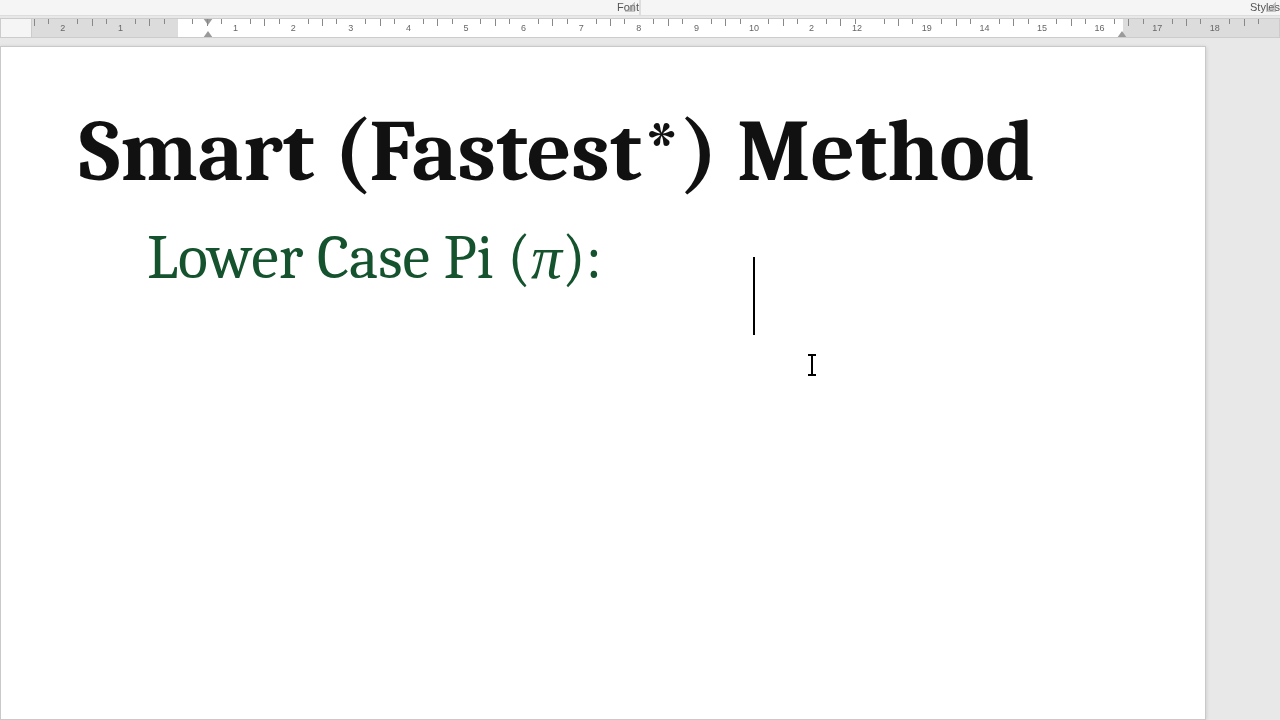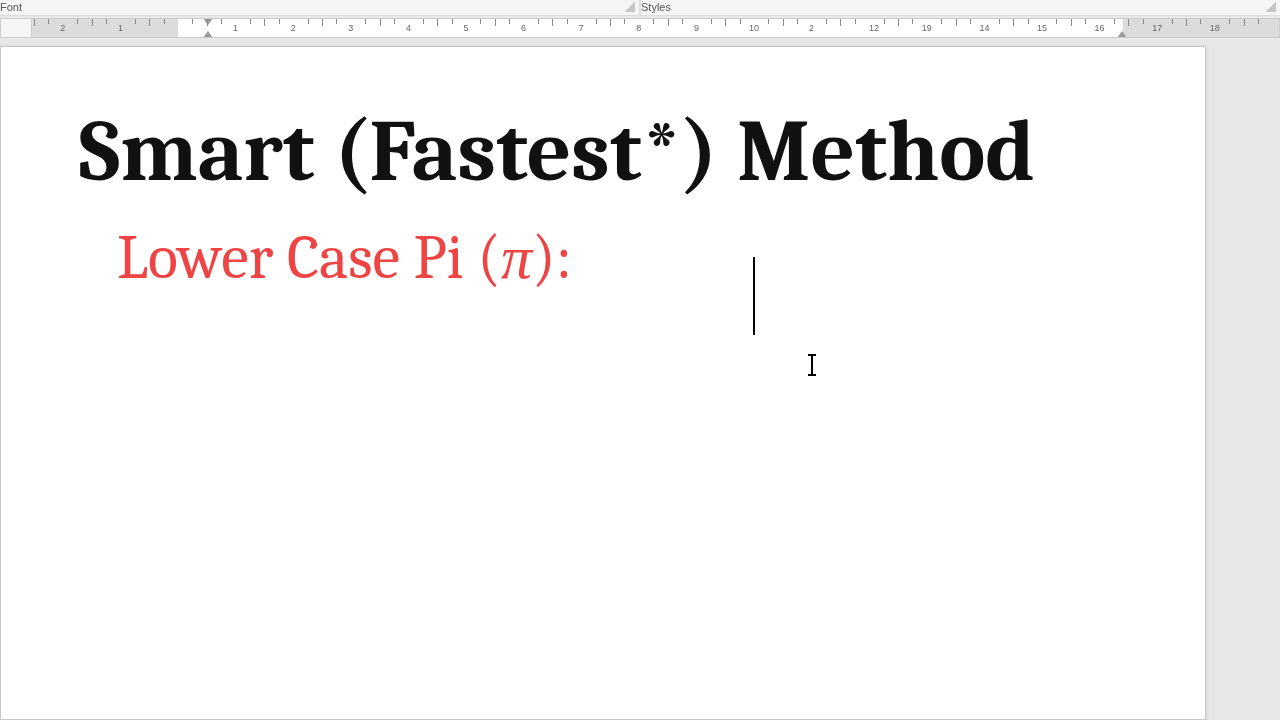--- a/index.html
+++ b/index.html
@@ -9,21 +9,21 @@
       background: #e8e8e8;
     }
 
     
     .ribbon-tabs {
       display: flex; width: 100%; height: 16px;
       background: #f5f5f5; font-size: 11px; color: #555;
       border-bottom: 1px solid #ddd;
     }
     .ribbon-tabs .tab {
-      flex: 1; position: relative; text-align: left; line-height: 15px;
+      flex: 1; position: relative; text-align: right; line-height: 15px;
     }
     .ribbon-tabs .tab .launcher {
       position: absolute; right: 4px; top: 2px; width: 10px; height: 10px;
       border: 1px solid #999; border-top: none; border-left: none;
       background: linear-gradient(135deg, transparent 50%, #999 50%);
       opacity: .5;
     }
     .ribbon-tabs .sep {
       width: 1px; background: #ddd;
     }
@@ -88,22 +88,22 @@
 
     .title {
       font-family: Cambria, Georgia, 'Times New Roman', serif;
       font-weight: 700; font-size: 87px; line-height: 1.05;
       color: #111; letter-spacing: 0;
       margin-bottom: 26px; white-space: nowrap;
     }
 
     .line {
       font-family: Cambria, Georgia, 'Times New Roman', serif;
-      font-size: 62px; line-height: 1.1; color: #ef4444;
-      margin-left: 38px; margin-bottom: 30px;
+      font-size: 62px; line-height: 1.1; color: #14532d;
+      margin-left: 68px; margin-bottom: 30px;
       position: relative;
     }
     .line .mathit { font-style: italic; }
 
     .caret {
       position: absolute; width: 2px; height: 78px; background: #000;
       left: 752px; top: 210px;
     }
     .ibeam {
       position: absolute; width: 2px; height: 20px; background: #000;
@@ -153,21 +153,21 @@
       <span class="num" style="left: 261.2px;">2</span>
       <span class="num" style="left: 318.8px;">3</span>
       <span class="num" style="left: 376.4px;">4</span>
       <span class="num" style="left: 434px;">5</span>
       <span class="num" style="left: 491.6px;">6</span>
       <span class="num" style="left: 549.2px;">7</span>
       <span class="num" style="left: 606.8px;">8</span>
       <span class="num" style="left: 664.4px;">9</span>
       <span class="num" style="left: 722px;">10</span>
       <span class="num" style="left: 779.6px;">2</span>
-      <span class="num" style="left: 842px;">12</span>
+      <span class="num" style="left: 825px;">12</span>
       <span class="num" style="left: 894.8px;">19</span>
       <span class="num" style="left: 952.4px;">14</span>
       <span class="num" style="left: 1010px;">15</span>
       <span class="num" style="left: 1067.6px;">16</span>
       <span class="num" style="left: 1125.2px;">17</span>
       <span class="num" style="left: 1182.8px;">18</span>
       <span class="tick mid" style="left: 2px;"></span>
       <span class="tick" style="left: 16.4px;"></span>
       <span class="tick" style="left: 45.2px;"></span>
       <span class="tick mid" style="left: 59.6px;"></span>

